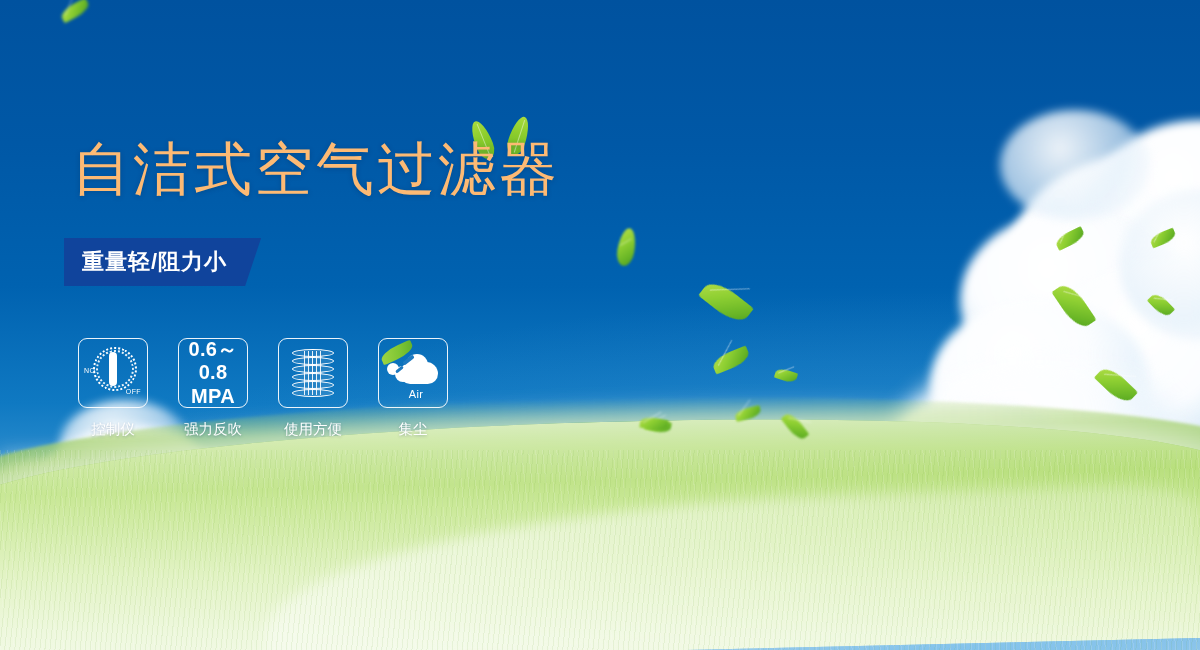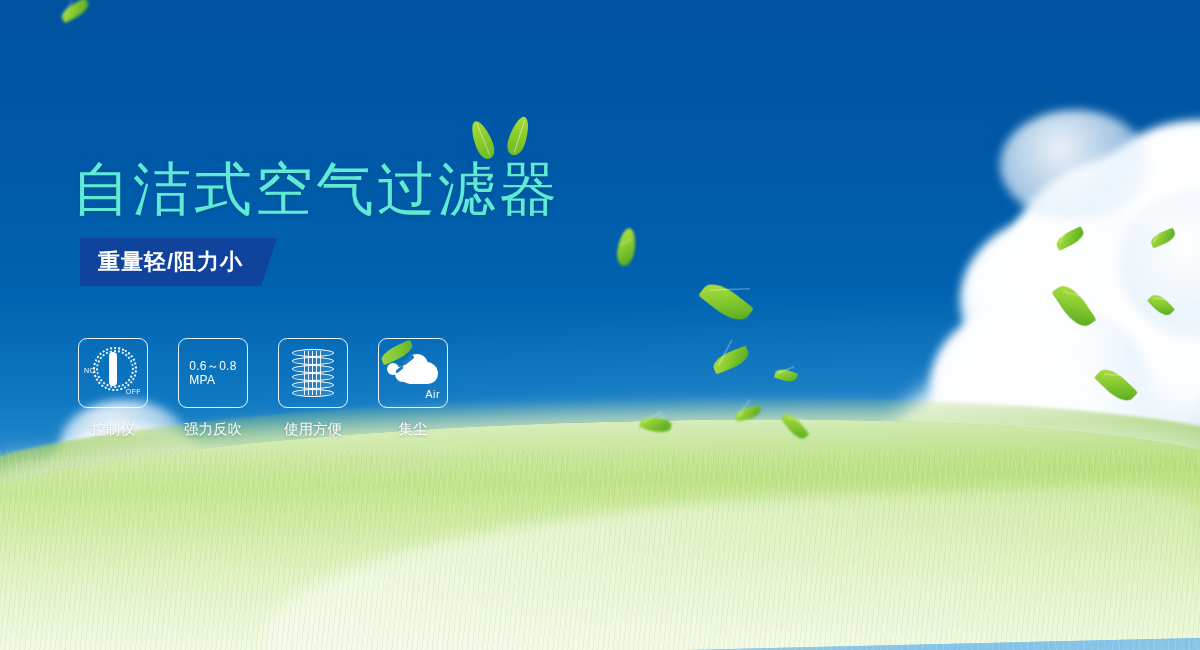--- a/index.html
+++ b/index.html
@@ -119,25 +119,24 @@
   }
 
   
   .title {
     position: absolute;
     left: 72px;
     top: 140px;
     font-size: 58px;
     line-height: 1;
     letter-spacing: 3px;
-    color: #5eead4;
+    color: #fdba74;
     font-weight: 300;
     white-space: nowrap;
     text-shadow: 0 1px 5px rgba(0,30,70,0.25);
-    margin-top: 20px;
   }
 
   .title-leaves {
     position: absolute;
     left: 470px;
     top: 112px;
     width: 70px;
     height: 52px;
   }
   .title-leaf {
@@ -154,21 +153,21 @@
     left: 50%;
     top: 8%;
     width: 1px;
     height: 84%;
     background: rgba(255,255,255,0.45);
   }
 
   
   .subtitle-bar {
     position: absolute;
-    left: 80px;
+    left: 64px;
     top: 238px;
     height: 48px;
     display: flex;
     align-items: stretch;
   }
   .sub-left {
     display: flex;
     align-items: center;
     padding: 0 26px 0 18px;
     background: #10449c;
@@ -213,24 +212,25 @@
     border: 1.6px solid rgba(255,255,255,0.92);
     border-radius: 9px;
     display: flex;
     align-items: center;
     justify-content: center;
     color: #ffffff;
     position: relative;
     overflow: hidden;
   }
   .feature-text {
-    font-size: 12px;
+    text-align: center;
+    font-size: 20px;
     line-height: 1.18;
     letter-spacing: .3px;
-    font-weight: 400;
+    font-weight: 700;
     white-space: pre-line;
   }
   .feature-label {
     margin-top: 12px;
     font-size: 14.5px;
     color: #ffffff;
     white-space: nowrap;
     text-shadow: 0 1px 3px rgba(0,40,90,0.3);
   }
 
@@ -341,21 +341,21 @@
     position: absolute;
     left: 9px; top: 18px;
     width: 9px; height: 3px;
     background: #1e7ac0;
     border-radius: 3px;
     transform: rotate(-40deg);
   }
   .ci-air {
     position: absolute;
     left: 6px; right: 0; bottom: -4px;
-    text-align: right;
+    text-align: center;
     font-size: 11px;
     color: #ffffff;
     letter-spacing: .4px;
   }
   .ci-leaf {
     position: absolute;
     left: -6px; top: -4px;
     width: 34px; height: 13px;
     border-radius: 60% 10% 60% 10%;
     background: linear-gradient(110deg, #a9dc3e 0%, #83c92c 60%, #63b222 100%);

